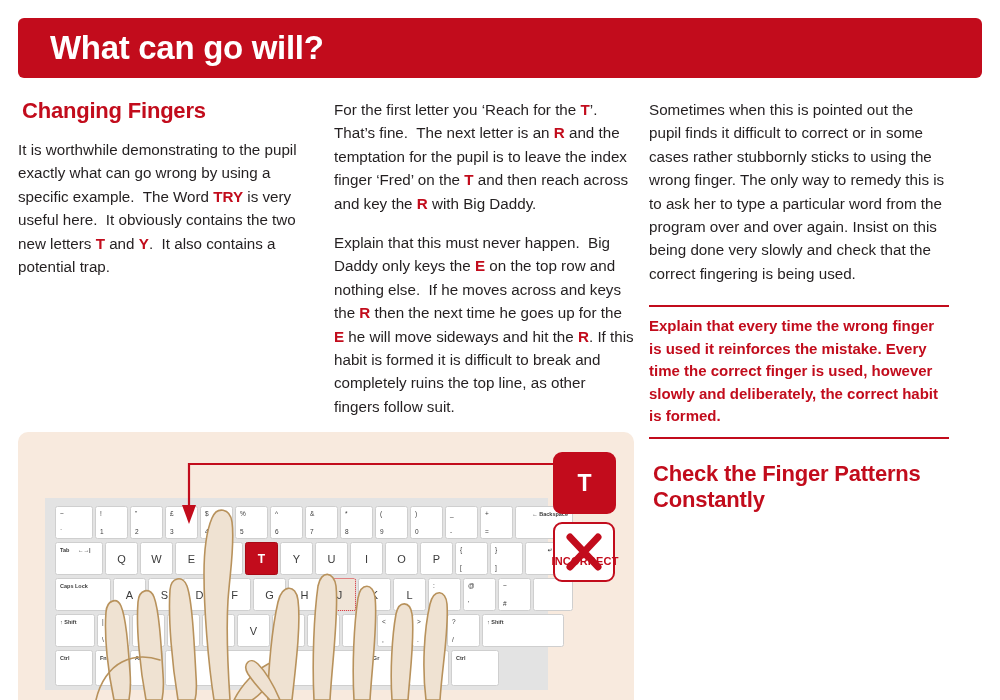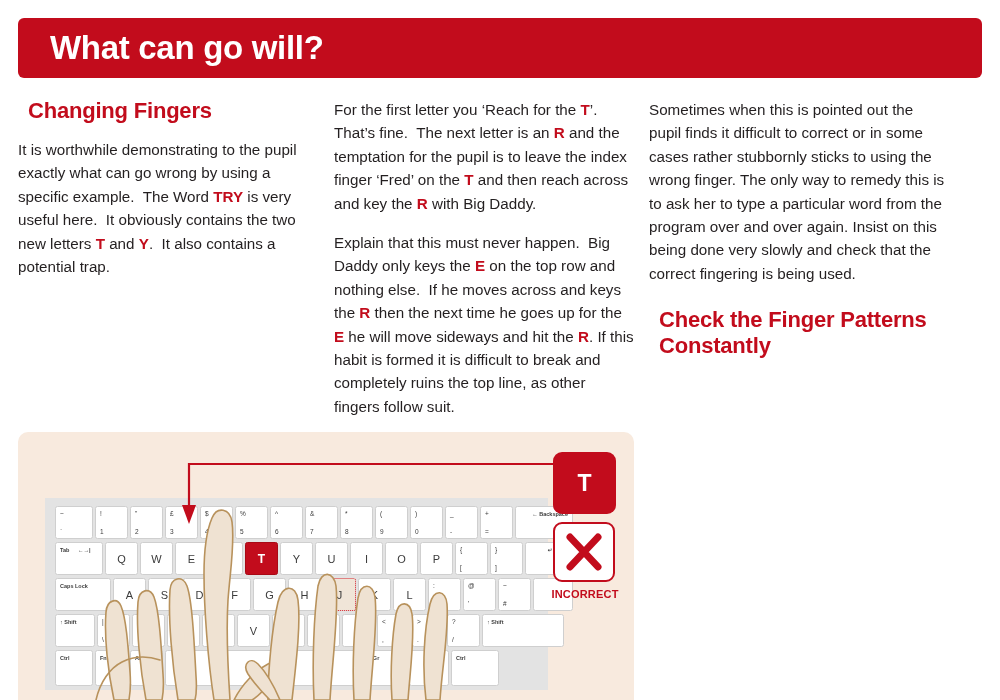--- a/index.html
+++ b/index.html
@@ -40,21 +40,21 @@
   
   .col {
     position: absolute;
     top: 98px;
   }
   .col-1 { left: 18px;  width: 296px; }
   .col-2 { left: 334px; width: 300px; }
   .col-3 { left: 649px; width: 300px; }
 
   h2.section-head {
-    margin: 0 0 14px 10px;
+    margin: 0 0 14px 4px;
     font-size: 22px;
     font-weight: bold;
     color: #c20c1c;
     line-height: 26px;
     letter-spacing: -0.2px;
   }
   h2.section-head.bottom {
     margin-top: 22px;
     margin-bottom: 0;
   }
@@ -192,21 +192,21 @@
     width: 62px;
     height: 60px;
     background: #ffffff;
     border: 2.5px solid #c20c1c;
     border-radius: 9px;
     box-sizing: border-box;
   }
   .incorrect-label {
     position: absolute;
     left: 540px;
-    top: 588px;
+    top: 555px;
     width: 90px;
     text-align: center;
     font-size: 11px;
     font-weight: bold;
     color: #c20c1c;
     letter-spacing: 0.2px;
   }
 </style>
 </head>
 <body>
@@ -219,20 +219,23 @@
   <p class="body">It is worthwhile demonstrating to the pupil exactly what can go wrong by using a specific example.&nbsp; The Word <span class="hl">TRY</span> is very useful here.&nbsp; It obviously contains the two new letters <span class="hl">T</span> and <span class="hl">Y</span>.&nbsp; It also contains a potential trap.</p>
 </div>
 
 <div class="col col-2">
   <p class="body">For the first letter you ‘Reach for the <span class="hl">T</span>’. That’s fine.&nbsp; The next letter is an <span class="hl">R</span> and the temptation for the pupil is to leave the index finger ‘Fred’ on the <span class="hl">T</span> and then reach across and key the <span class="hl">R</span> with Big Daddy.</p>
   <p class="body">Explain that this must never happen.&nbsp; Big Daddy only keys the <span class="hl">E</span> on the top row and nothing else.&nbsp; If he moves across and keys the <span class="hl">R</span> then the next time he goes up for the <span class="hl">E</span> he will move sideways and hit the <span class="hl">R</span>. If this habit is formed it is difficult to break and completely ruins the top line, as other fingers follow suit.</p>
 </div>
 
 <div class="col col-3">
   <p class="body">Sometimes when this is pointed out the pupil finds it difficult to correct or in some cases rather stubbornly sticks to using the wrong finger.  The only way to remedy this is to ask her to type a particular word from the program over and over again.  Insist on this being done very slowly and check that the correct fingering is being used.</p>
+  <div class="callout second">
+    <p>Explain that every time the wrong finger is used it reinforces the mistake.  Every time the correct finger is used, however slowly and deliberately, the correct habit is formed.</p>
+  </div>
   <h2 class="section-head bottom">Check the Finger Patterns Constantly</h2>
 </div>
 
 <div class="illus-panel"></div>
 <div class="kbd-bg"></div>
 <div id="keyboard">
     <div class="key" style="left: 55px; top: 506px; width: 38px; height: 33px;">
       <span class="lg">~</span>
       <span class="sm">`</span>
     </div>

